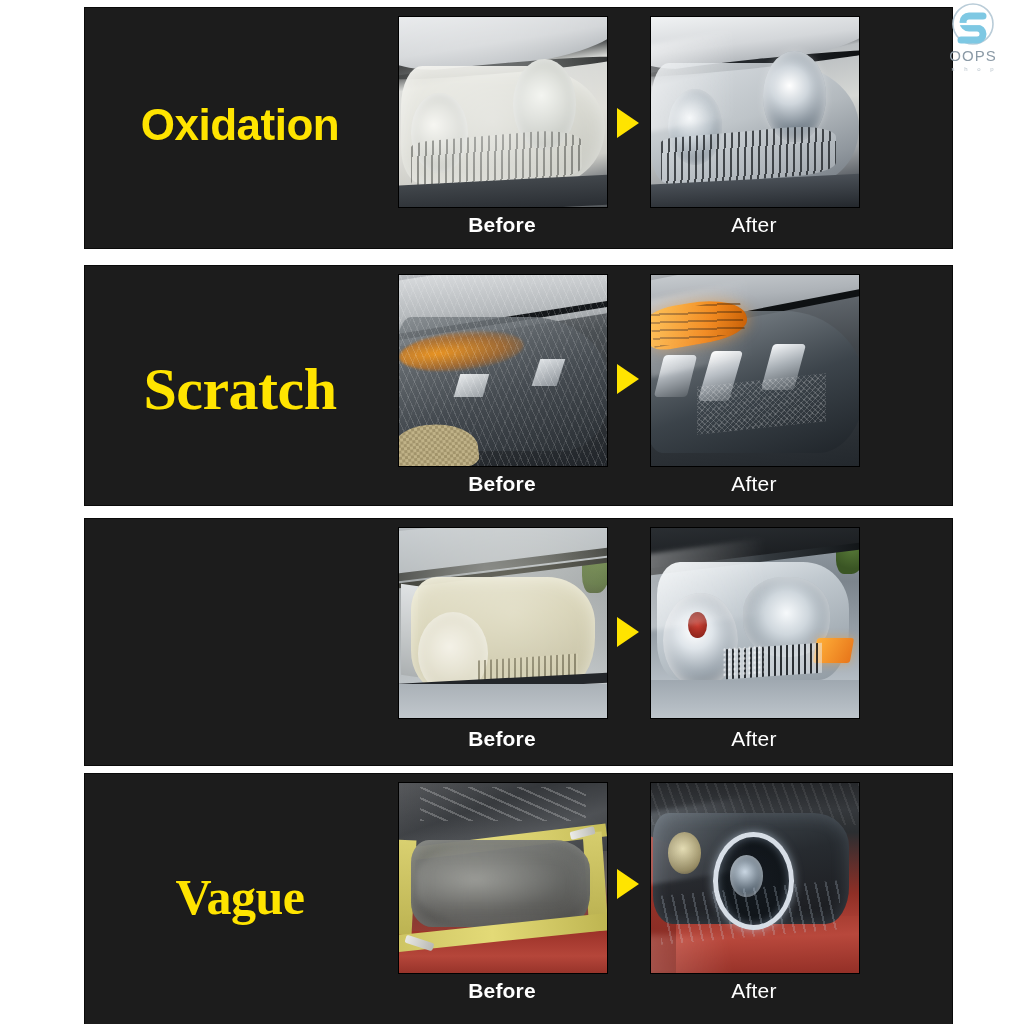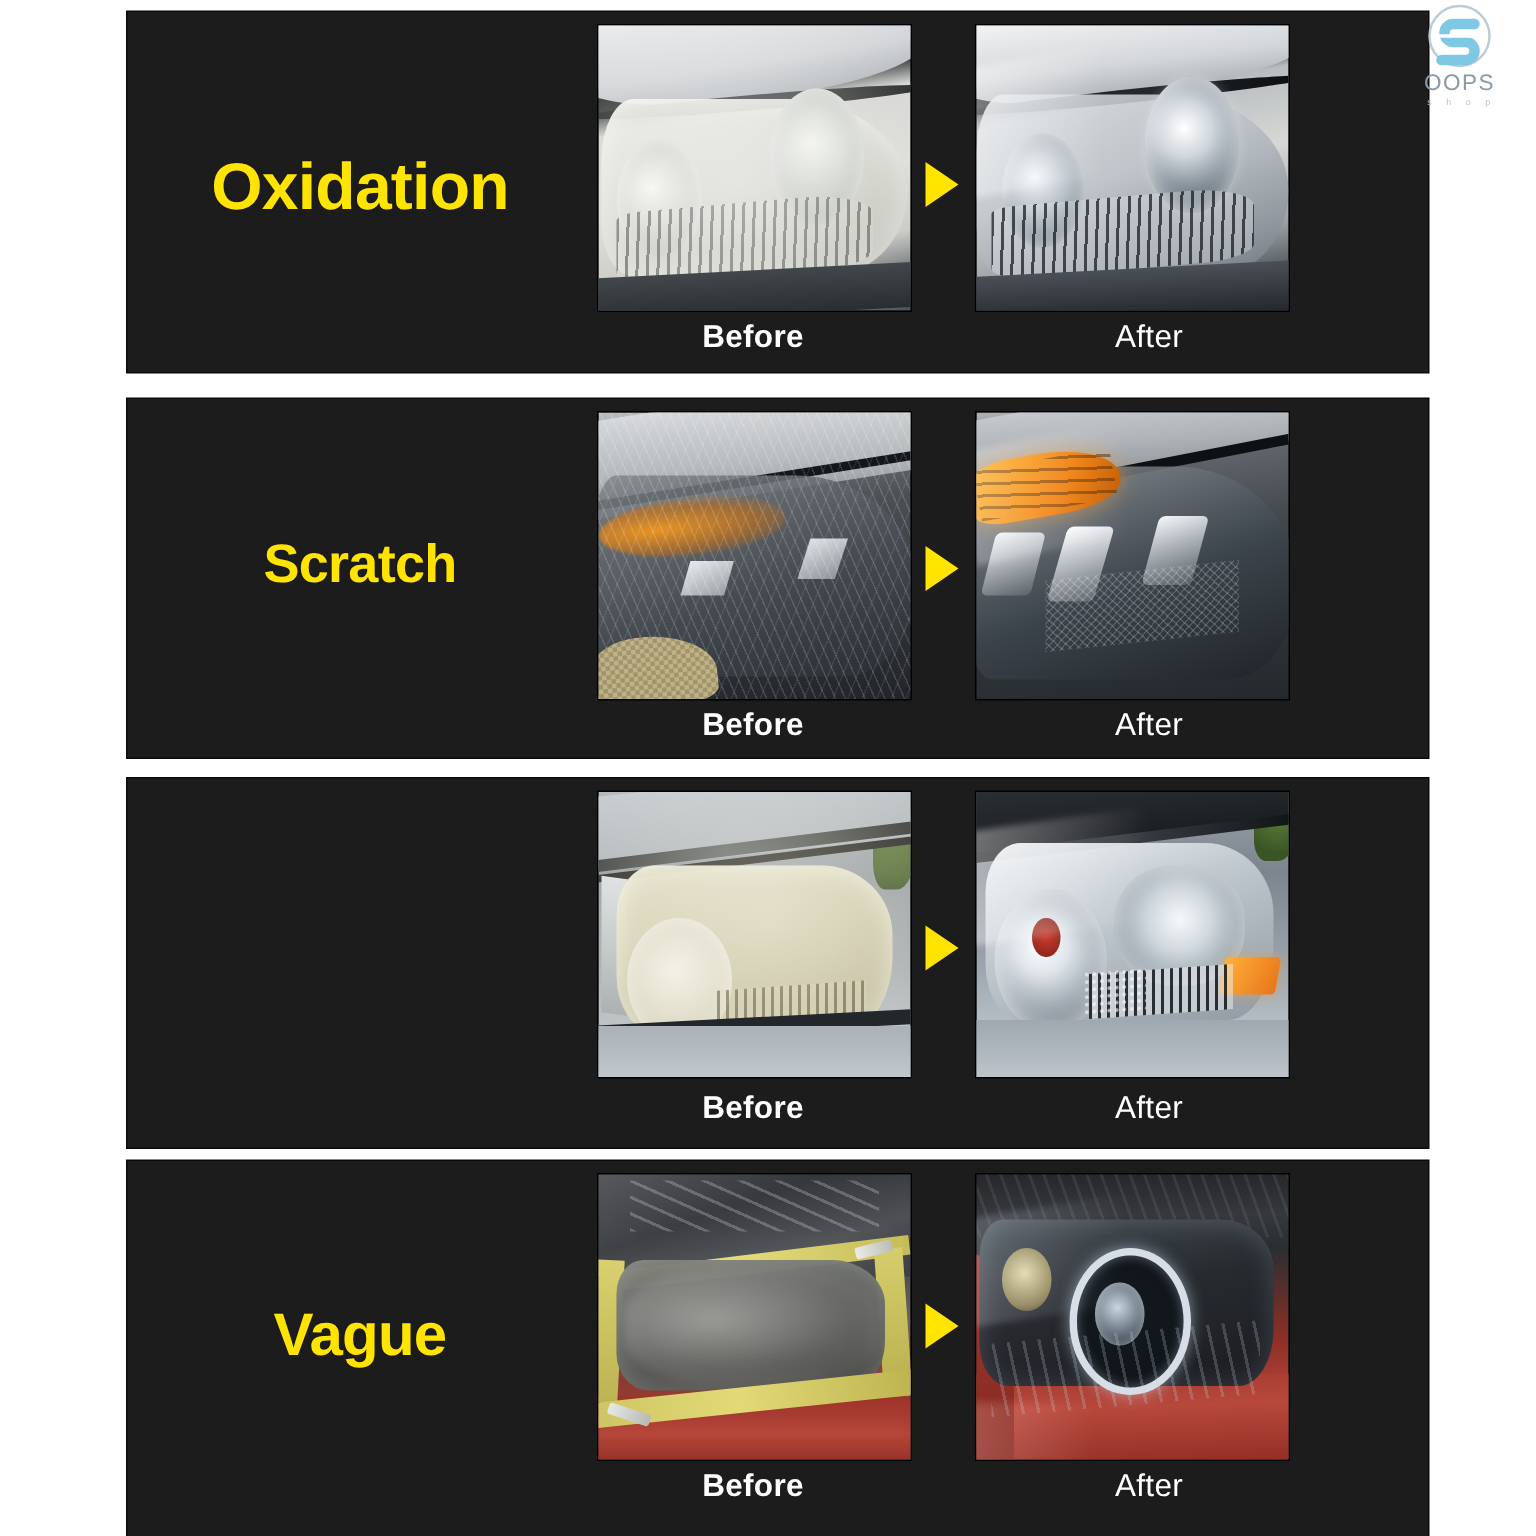--- a/index.html
+++ b/index.html
@@ -71,23 +71,23 @@
     width: 310px;
     text-align: center;
     color: #ffe400;
     font-weight: 700;
     font-family: "Liberation Sans", sans-serif;
     letter-spacing: -0.5px;
     white-space: nowrap;
     text-shadow: 0 0 1px rgba(0,0,0,0.4);
   }
   #panel-0 .panel-label { top: 96px;  font-size: 44px; }
-  #panel-1 .panel-label { top: 355px; font-size: 36px; }
+  #panel-1 .panel-label { top: 355px; font-size: 60px; font-family: Liberation Serif, serif; }
   #panel-2 .panel-label { top: 607px; font-size: 44px; letter-spacing: -1.5px; }
-  #panel-3 .panel-label { top: 868px; font-size: 40px; }
+  #panel-3 .panel-label { top: 868px; font-size: 50px; font-family: Liberation Serif, serif; }
   
   .panel .panel-label { top: auto; }
   #panel-0 .panel-label { top: 92px; }
   #panel-1 .panel-label { top: 89px; }
   #panel-2 .panel-label { top: 88px; }
   #panel-3 .panel-label { top: 94px; }
 
   .photo {
     position: absolute;
     top: 8px;
@@ -108,21 +108,21 @@
   .caption {
     position: absolute;
     color: #ffffff;
     font-size: 21px;
     font-family: "Liberation Sans", sans-serif;
     text-align: center;
     width: 210px;
     letter-spacing: 0.2px;
   }
   .caption.before { left: 312px; font-weight: bold; }
-  .caption.after  { left: 576px; }
+  .caption.after  { left: 564px; }
   #panel-0 .caption { top: 205px; }
   #panel-1 .caption { top: 206px; }
   #panel-2 .caption { top: 208px; }
   #panel-3 .caption { top: 205px; }
 
   .arrow {
     position: absolute;
     left: 532px;
     width: 0; height: 0;
     border-left: 22px solid #ffe400;

